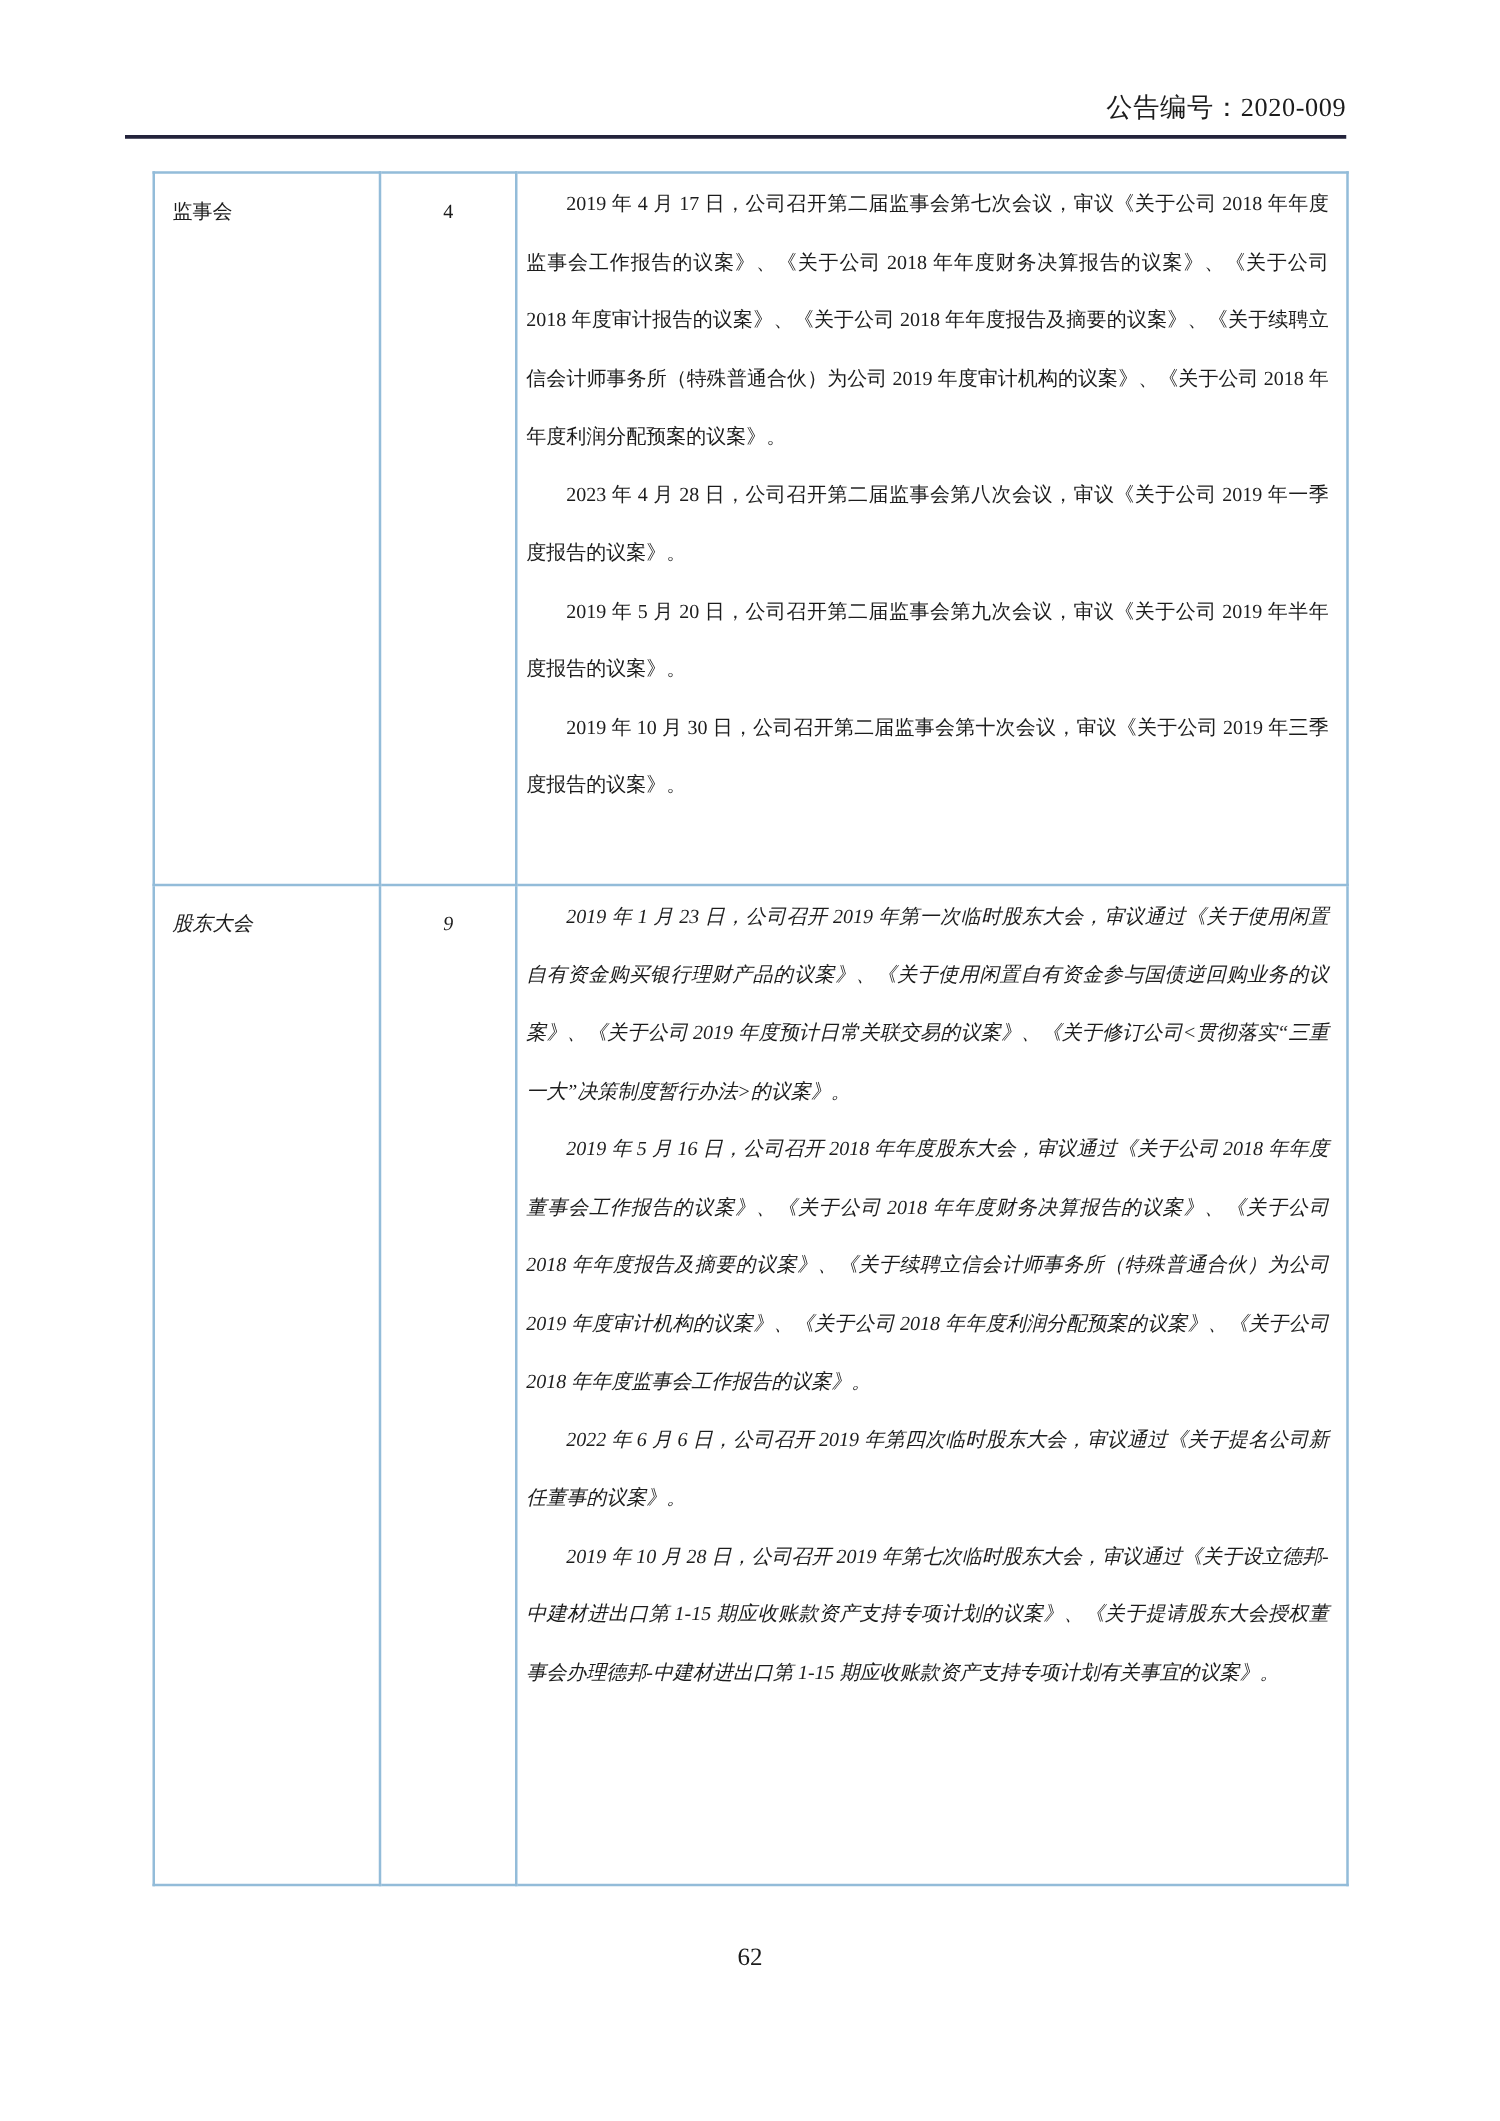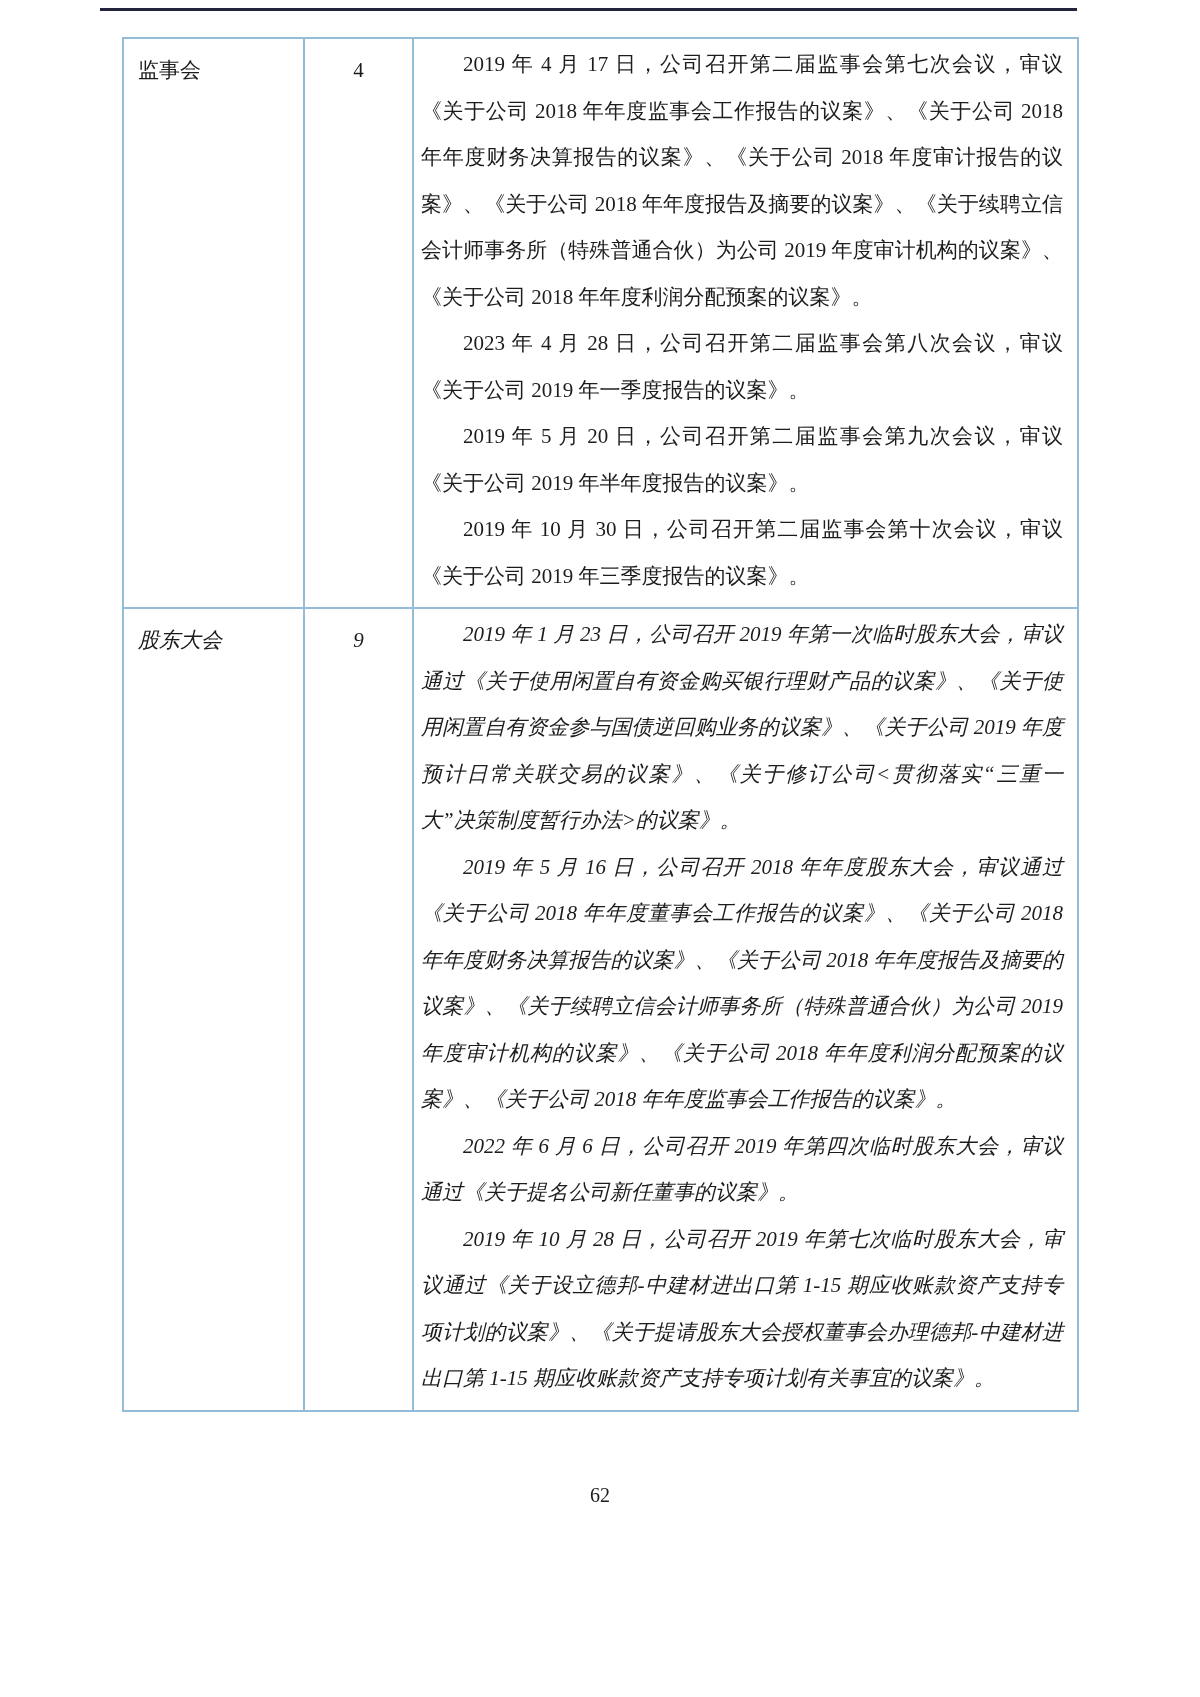--- a/index.html
+++ b/index.html
@@ -31,21 +31,21 @@
   .header-rule {
     margin: 8px 123px 0 100px;
     border-bottom: 3px solid #23233b;
     height: 0;
   }
   table.meetings-table {
     margin: 26px 17px 0 122px;
     width: 955px;
     border-collapse: collapse;
     table-layout: fixed;
-    font-size: 21px;
+    font-size: 16px;
     padding-left: 32px;
   }
   table.meetings-table td {
     border: 2px solid #93bcd9;
     vertical-align: top;
   }
   col.col-name  { width: 181px; }
   col.col-count { width: 109px; }
   col.col-detail{ width: 665px; }
   .cell-name {
@@ -62,30 +62,33 @@
   }
   .cell-para {
     margin: 0;
     text-indent: 2em;
     text-align: justify;
     line-height: 46.5px;
   }
   tr.row-supervisory  { height: 570px; }
   tr.row-shareholders { height: 800px; font-style: italic; }
   .page-number {
-    margin-top: 72px;
+    margin-top: 46px;
     text-align: center;
     font-size: 20px;
   }
 </style>
 </head>
 <body>
 
 <div class="page">
 
+  <div class="doc-header">
+    <span>公告编号：2020-009</span>
+  </div>
 
   <div class="header-rule"></div>
 
   <table class="meetings-table">
     <colgroup>
       <col class="col-name">
       <col class="col-count">
       <col class="col-detail">
     </colgroup>
     <tbody>

